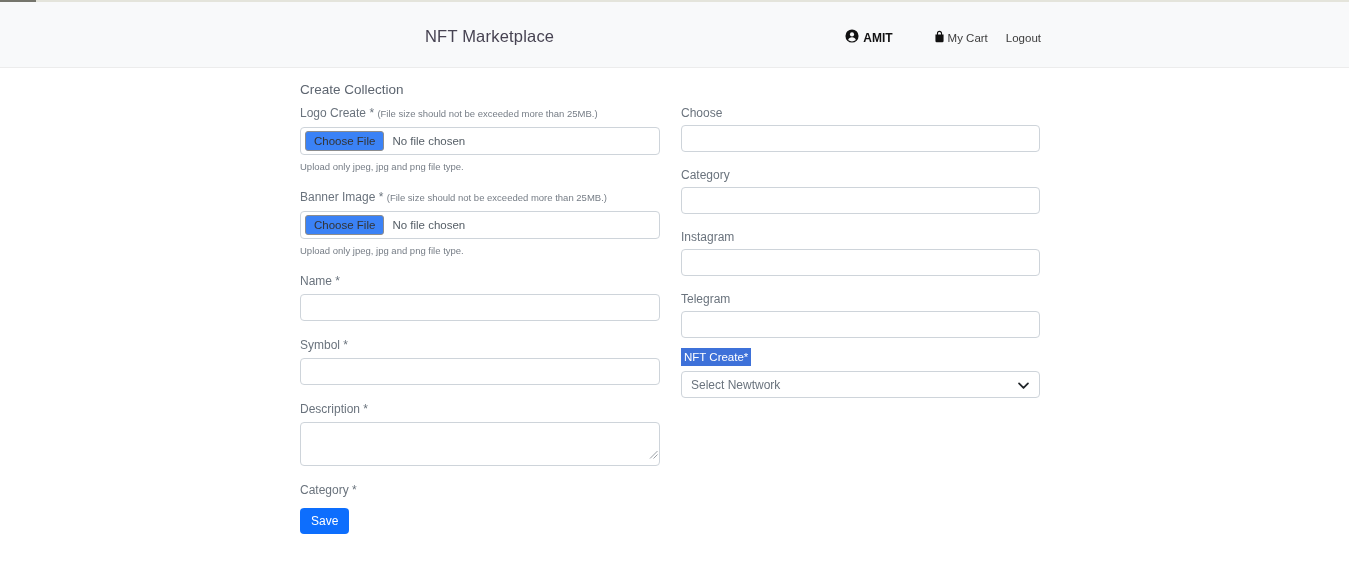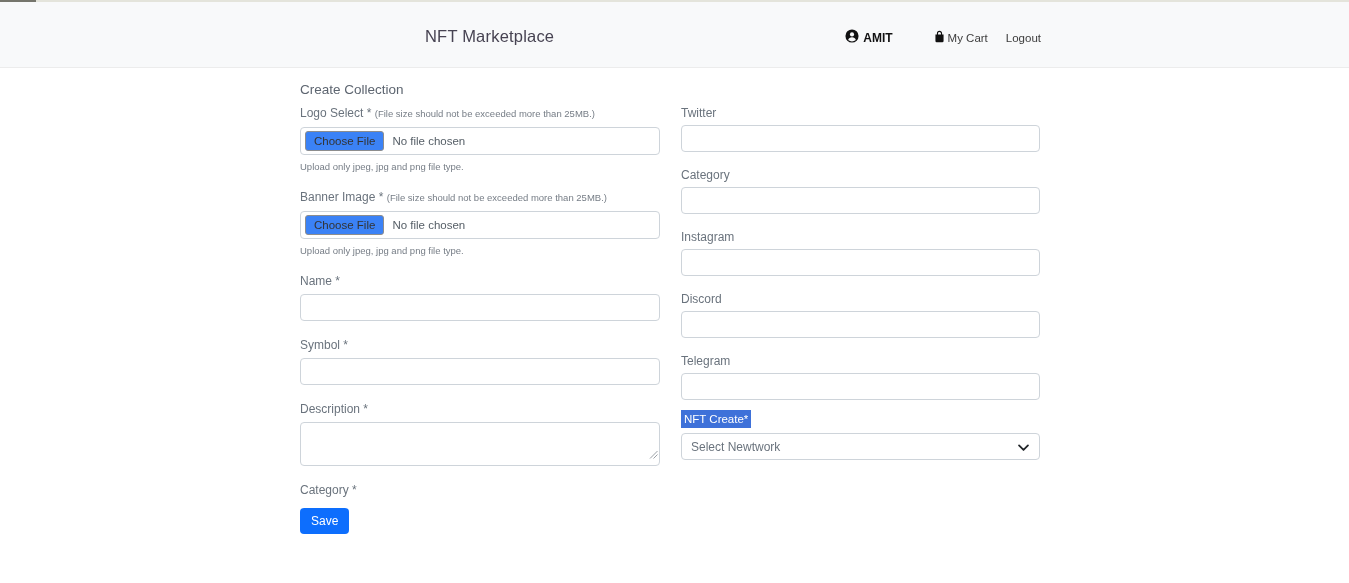--- a/index.html
+++ b/index.html
@@ -91,21 +91,21 @@
   </div>
 </div>
 
 <div class="content">
   <div class="page-title">Create Collection</div>
 
   <div class="col-left">
 
     <div class="field">
       <span class="field-label">
-        <span>Logo Select *</span>
+        <span>Logo Create *</span>
         <span class="field-note">(File size should not be exceeded more than 25MB.)</span>
       </span>
       <div class="filebox">
         <span class="file-btn">Choose File</span>
         <span class="file-status">No file chosen</span>
       </div>
     </div>
     <div class="helper">Upload only jpeg, jpg and png file type.</div>
 
     <div class="field">
@@ -146,38 +146,34 @@
     <div class="field" style="margin-bottom:10px;">
       <span class="field-label">Category *</span>
     </div>
 
     <button class="save-btn">Save</button>
   </div>
 
   <div class="col-right">
 
     <div class="field" style="margin-bottom:16px;">
-      <span class="field-label" style="margin-bottom:5px;">Twitter</span>
+      <span class="field-label" style="margin-bottom:5px;">Choose</span>
       <input class="text-input" type="text" value="" style="">
     </div>
 
     <div class="field" style="margin-bottom:16px;">
       <span class="field-label" style="margin-bottom:5px;">Category</span>
       <input class="text-input" type="text" value="" style="">
     </div>
 
     <div class="field" style="margin-bottom:16px;">
       <span class="field-label" style="margin-bottom:5px;">Instagram</span>
       <input class="text-input" type="text" value="" style="">
     </div>
 
-    <div class="field" style="margin-bottom:16px;">
-      <span class="field-label" style="margin-bottom:5px;">Discord</span>
-      <input class="text-input" type="text" value="" style="">
-    </div>
 
     <div class="field" style="margin-bottom:12px;">
       <span class="field-label" style="margin-bottom:5px;">Telegram</span>
       <input class="text-input" type="text" value="" style="">
     </div>
 
     <div class="network-label-row">
       <span class="hl-label">NFT Create*</span>
     </div>
     <div class="selectbox">

